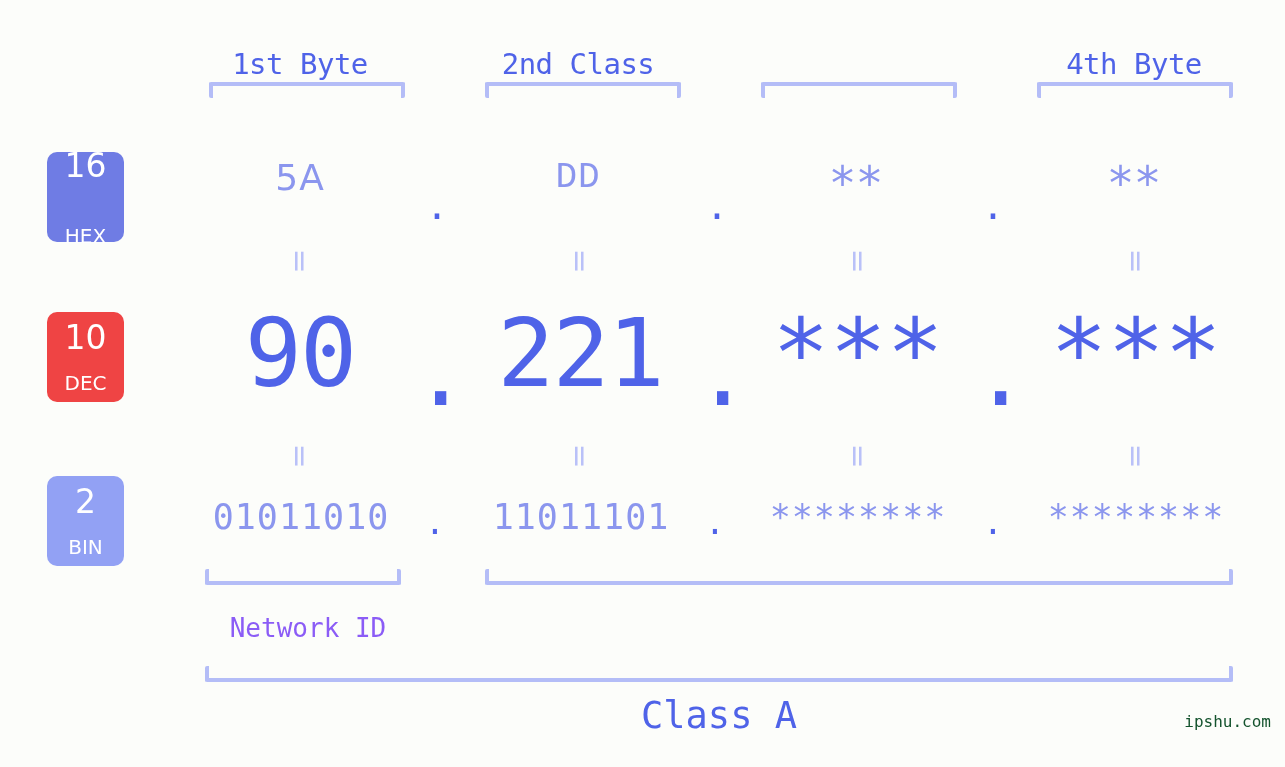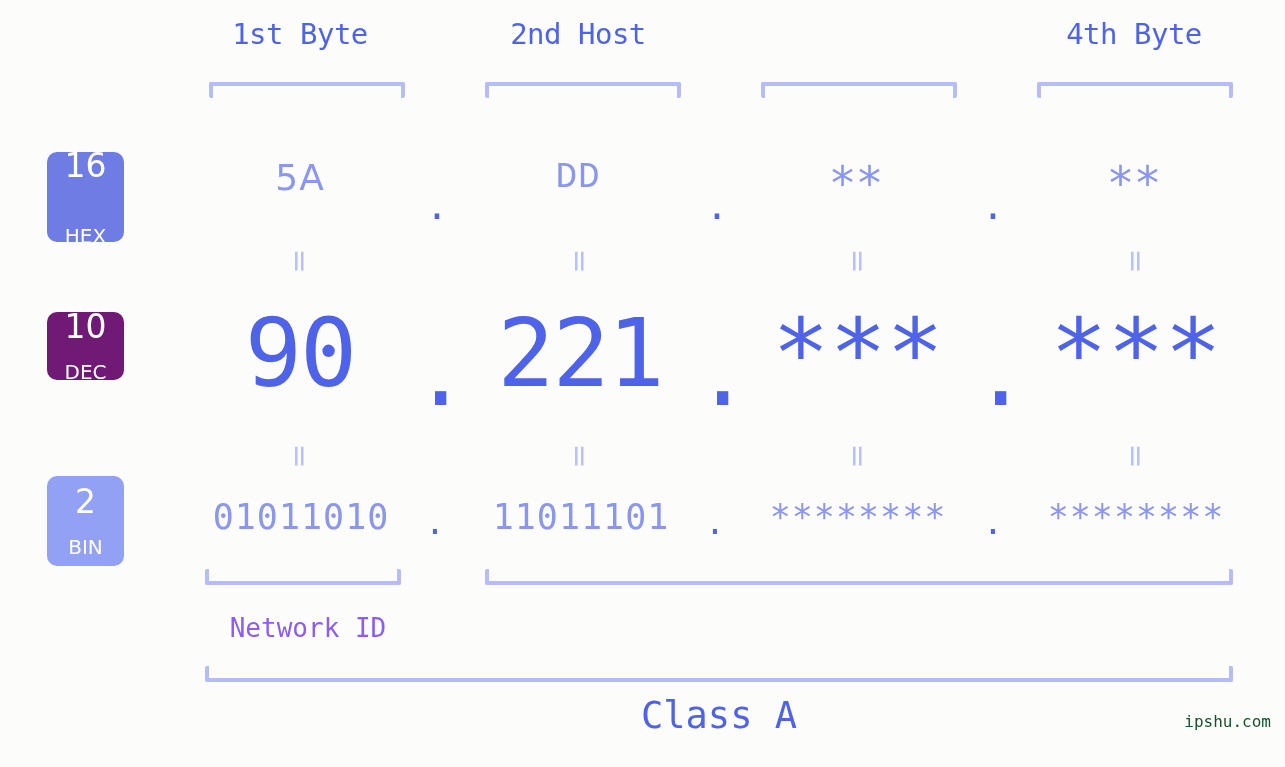--- a/index.html
+++ b/index.html
@@ -15,21 +15,21 @@
   }
   #stage {
     position: relative;
     width: 1285px;
     height: 767px;
   }
 
   
   .byte-label {
     position: absolute;
-    top: 17px;
+    top: 47px;
     width: 240px;
     text-align: center;
     font-family: "DejaVu Sans Mono", monospace;
     font-size: 29px;
     letter-spacing: -0.5px;
     color: #4f63e8;
     white-space: nowrap;
   }
 
   
@@ -70,21 +70,21 @@
     font-weight: 400;
     letter-spacing: 0px;
   }
   .badge .nm {
     font-family: "DejaVu Sans", sans-serif;
     font-size: 20px;
     font-weight: 400;
     margin-top: 19px;
   }
   #badge-hex { top: 152px; height: 90px; background: #6f7ce4; gap: 25px; }
-  #badge-dec { top: 312px; height: 68px; background: #701a75; }
+  #badge-dec { top: 312px; height: 90px; background: #ef4444; }
   #badge-bin { top: 476px; height: 90px; background: #92a1f4; }
 
   
   .row {
     position: absolute;
     left: 0;
     width: 1285px;
     height: 0;
   }
   .cell {
@@ -193,21 +193,21 @@
     color: #14532d;
     letter-spacing: 0px;
   }
 </style>
 </head>
 <body>
 
 <div id="stage">
 
   <div class="byte-label" style="left:180px;">1st Byte</div>
-  <div class="byte-label" style="left:458px;">2nd Host</div>
+  <div class="byte-label" style="left:458px;">2nd Class</div>
   <div class="byte-label" style="left:1014px;">4th Byte</div>
 
   <div class="bracket" style="left:209px;  top:82px; width:196px;"></div>
   <div class="bracket" style="left:485px;  top:82px; width:196px;"></div>
   <div class="bracket" style="left:761px;  top:82px; width:196px;"></div>
   <div class="bracket" style="left:1037px; top:82px; width:196px;"></div>
 
   <div class="badge" id="badge-hex">
     <span class="num">16</span>
     <span class="nm">HEX</span>

